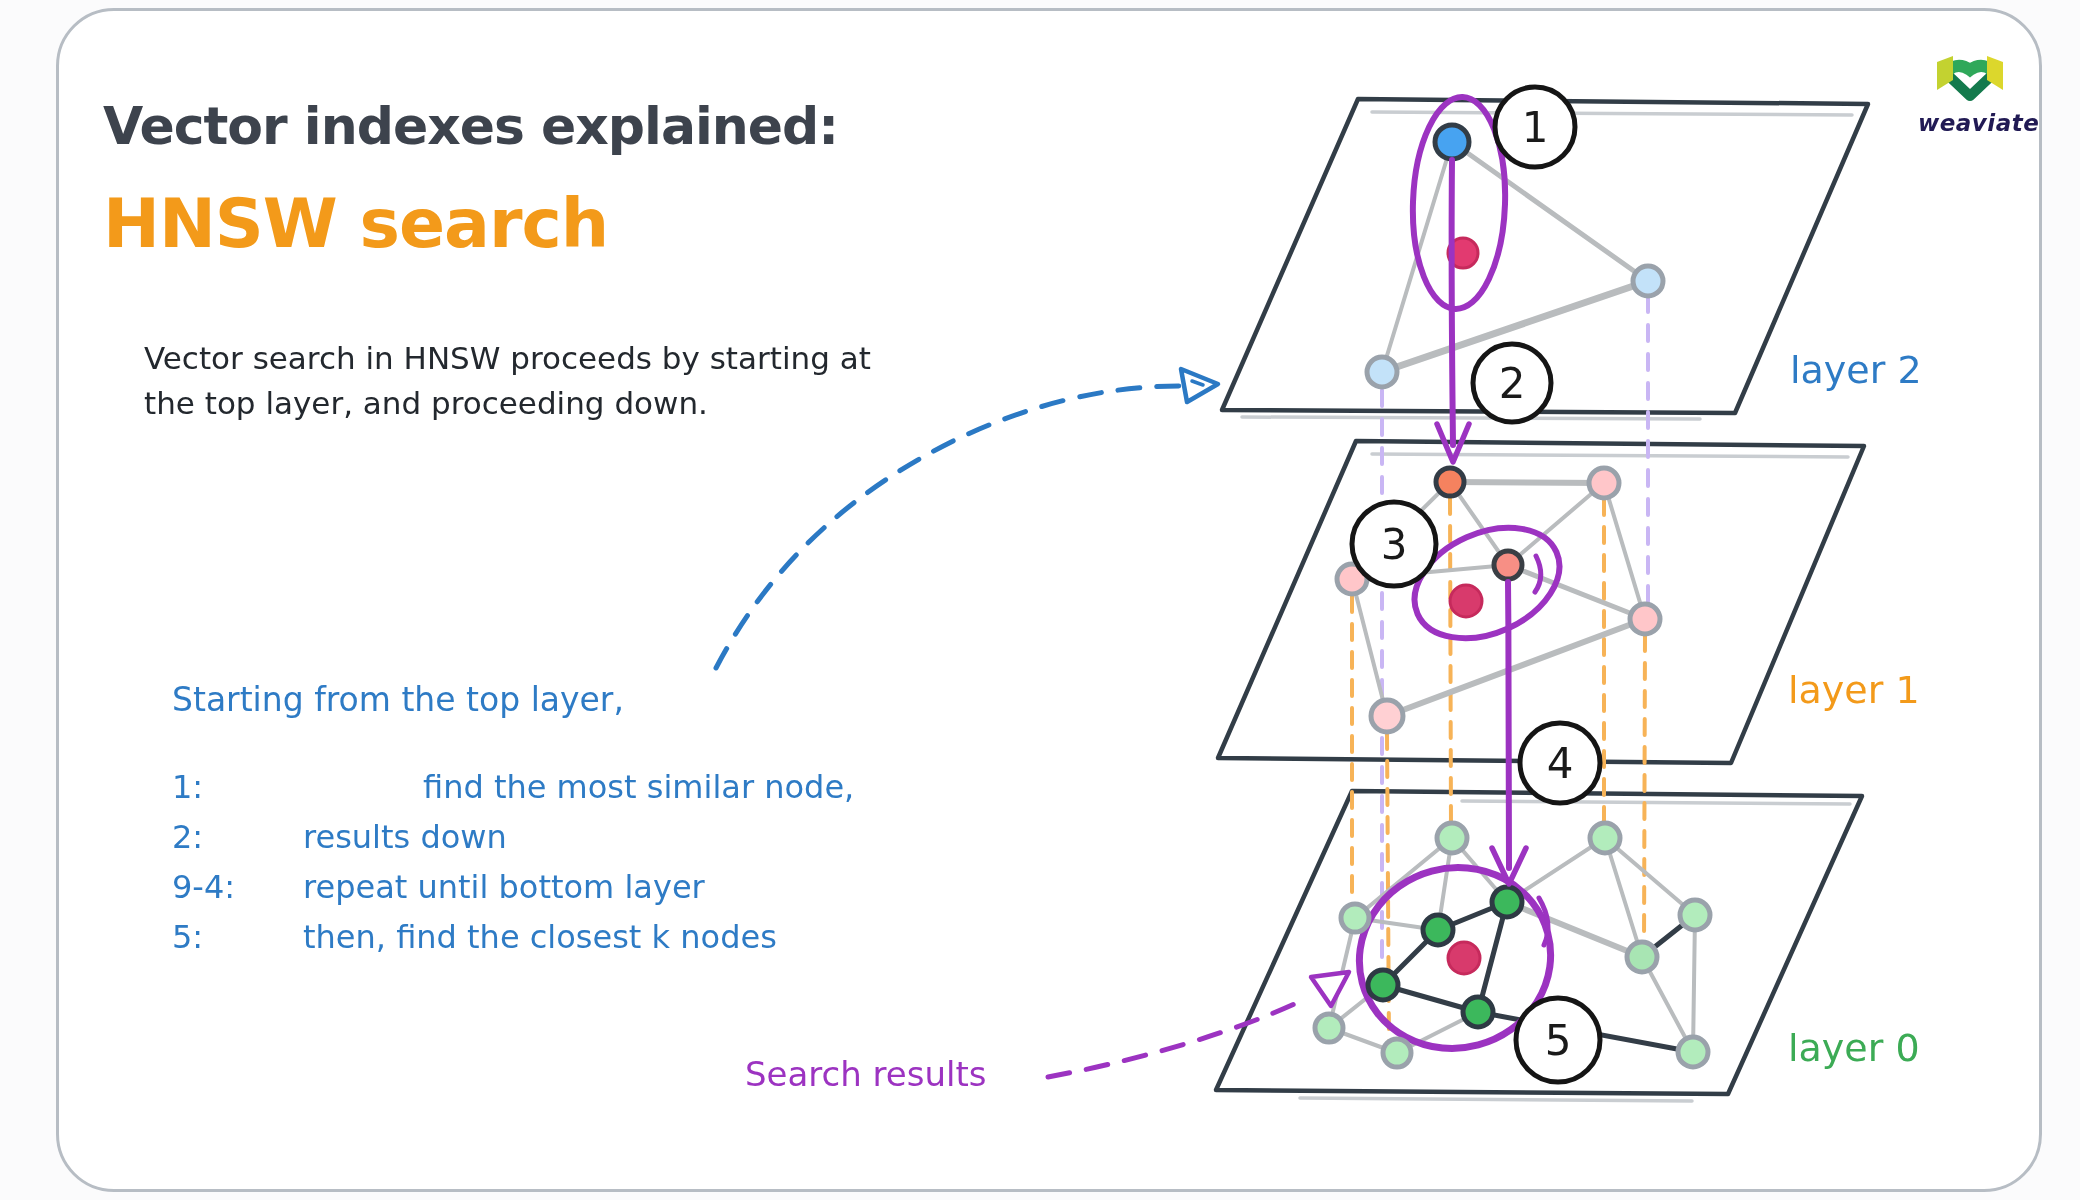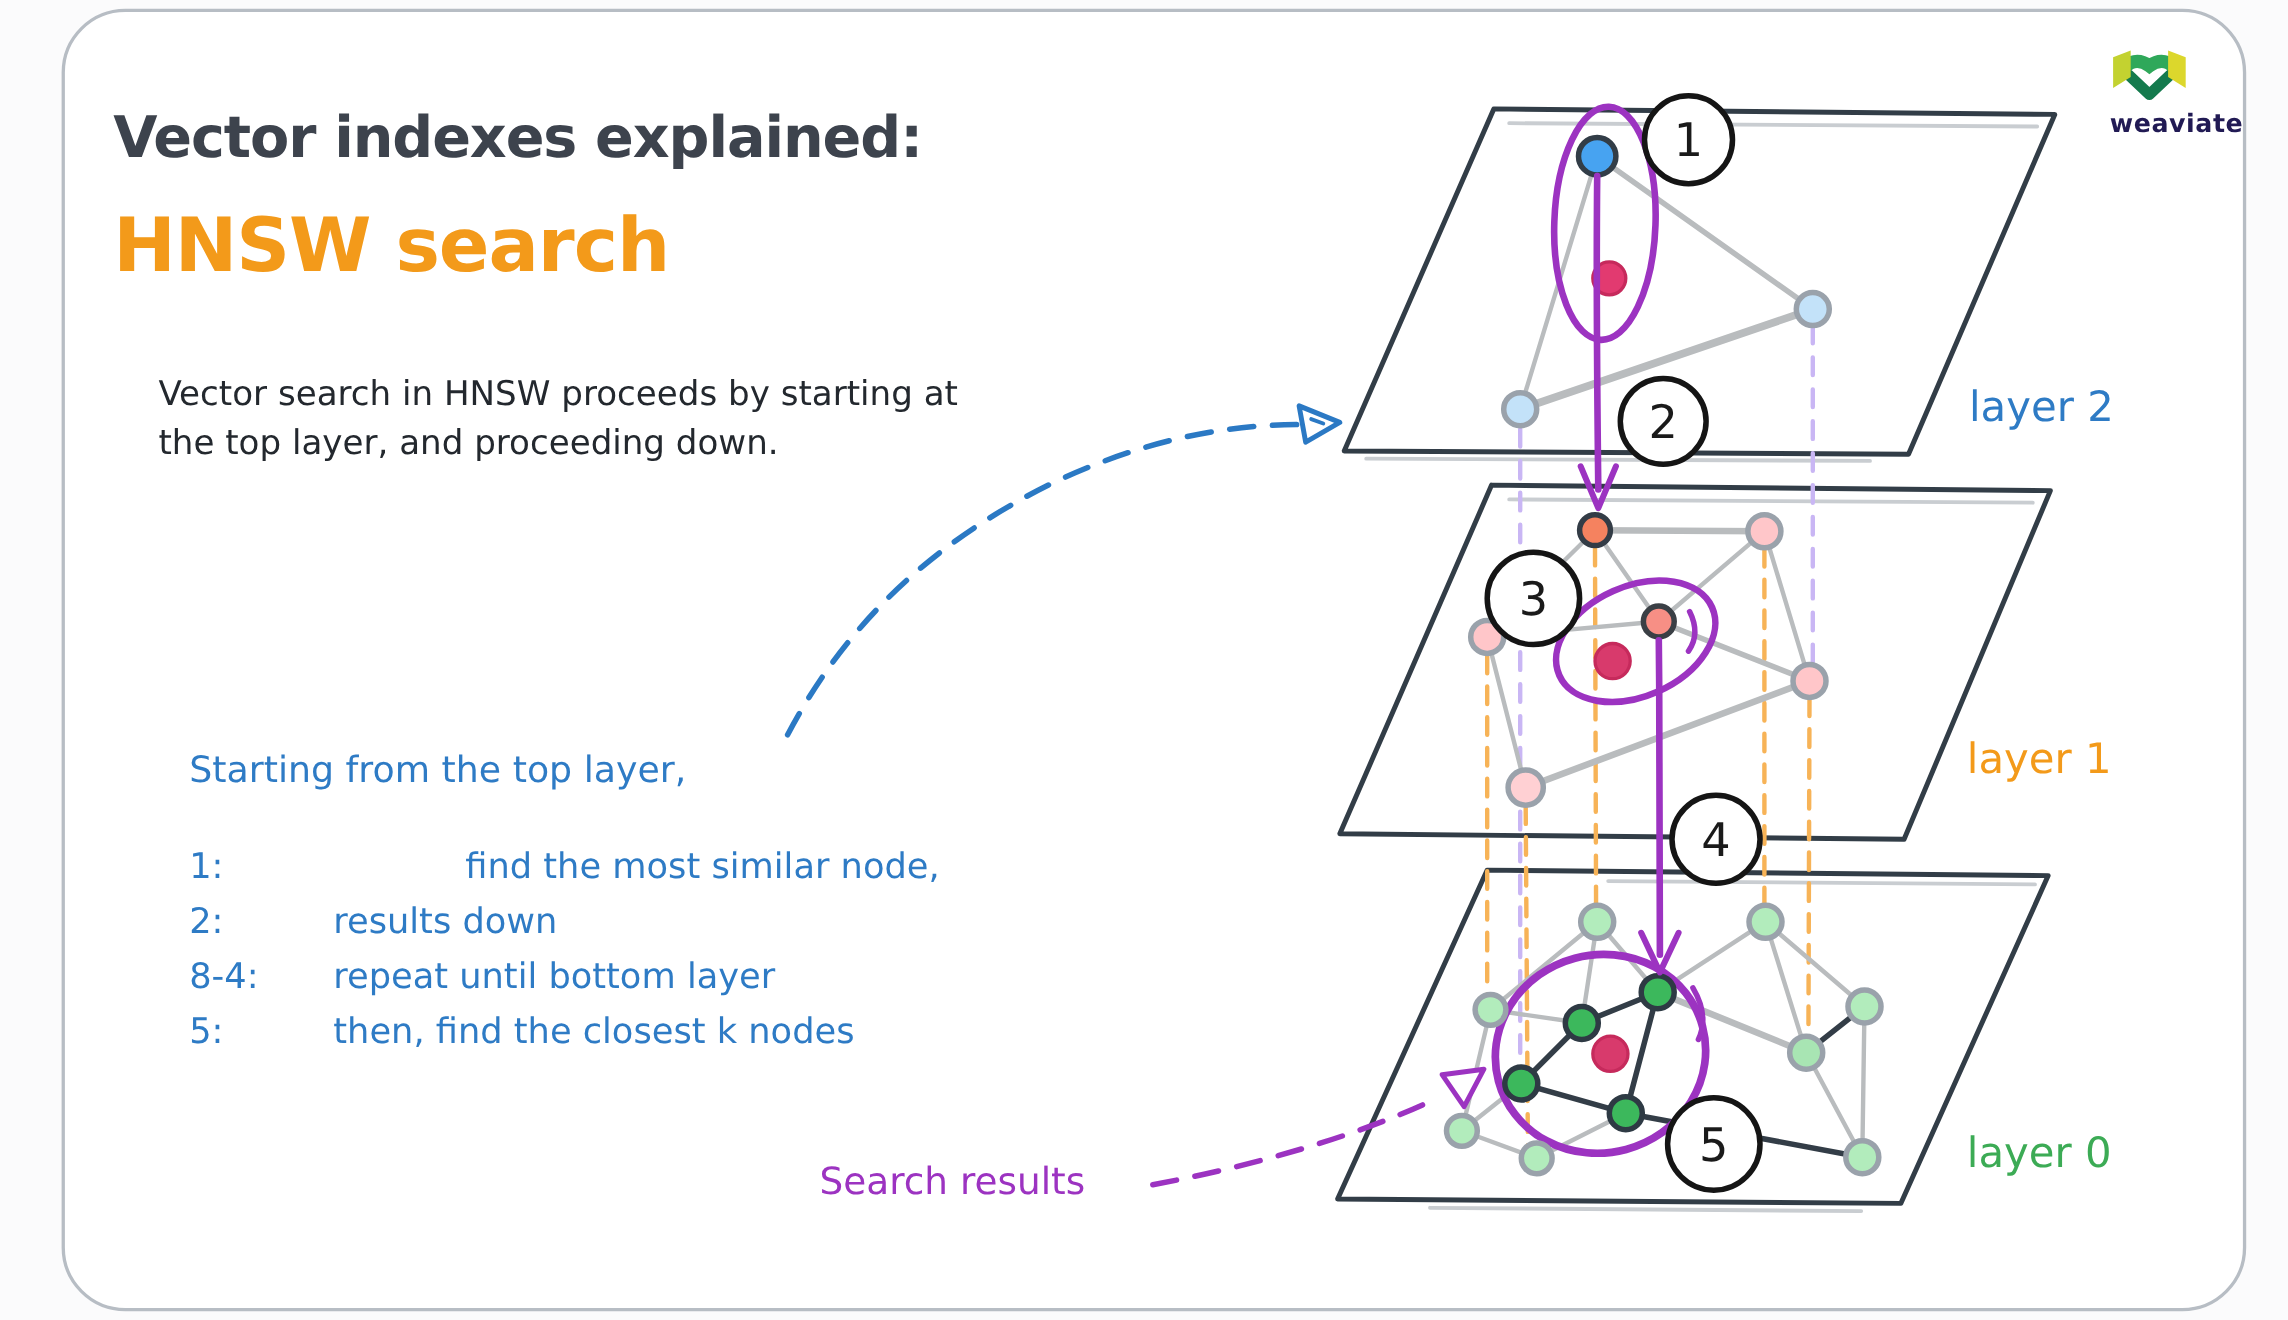--- a/index.html
+++ b/index.html
@@ -16,21 +16,21 @@
   .startnote{left:172px;top:680px;font-size:33px;color:#2e7bc5;font-weight:500;}
   .steps{left:172px;top:768px;font-size:32px;color:#2e7bc5;font-weight:500;}
   .steps .row{height:50px;white-space:nowrap;}
   .steps .num{display:inline-block;min-width:131px;}
   .steps .row:first-child .txt{margin-left:120px;}
   .search-label{left:745px;top:1054px;font-size:34px;color:#9c33c1;font-weight:500;}
   .layer-label{font-size:38px;font-weight:500;}
   .ll2{left:1790px;top:348px;color:#2e7bc5;}
   .ll1{left:1788px;top:668px;color:#f39a1a;}
   .ll0{left:1788px;top:1026px;color:#3cab55;}
-  .logo{left:1918px;top:44px;width:104px;text-align:left;}
+  .logo{left:1918px;top:54px;width:104px;text-align:center;font-style:italic;}
   .logo-word{font-size:23px;font-weight:bold;color:#211a54;letter-spacing:0.5px;margin-top:2px;}
   svg text.mk{font-family:"DejaVu Sans",sans-serif;font-size:42px;fill:#1a1a1a;}
 </style>
 </head>
 <body>
 
 <div id="stage">
   <div id="card"></div>
 
   <svg class="abs" style="left:0;top:0" width="2080" height="1200" viewBox="0 0 2080 1200">
@@ -194,21 +194,21 @@
   <div class="abs intro">
     <div>Vector search in HNSW proceeds by starting at</div>
     <div>the top layer, and proceeding down.</div>
   </div>
 
 
   <div class="abs startnote">Starting from the top layer,</div>
   <div class="abs steps">
     <div class="row"><span class="num">1:</span><span class="txt">find the most similar node,</span></div>
     <div class="row"><span class="num">2:</span><span class="txt">results down</span></div>
-    <div class="row"><span class="num">8-4:</span><span class="txt">repeat until bottom layer</span></div>
+    <div class="row"><span class="num">9-4:</span><span class="txt">repeat until bottom layer</span></div>
     <div class="row"><span class="num">5:</span><span class="txt">then, find the closest k nodes</span></div>
   </div>
 
   <div class="abs search-label">Search results</div>
 
   <div class="abs layer-label ll2">layer 2</div>
   <div class="abs layer-label ll1">layer 1</div>
   <div class="abs layer-label ll0">layer 0</div>
 
   <div class="abs logo">

